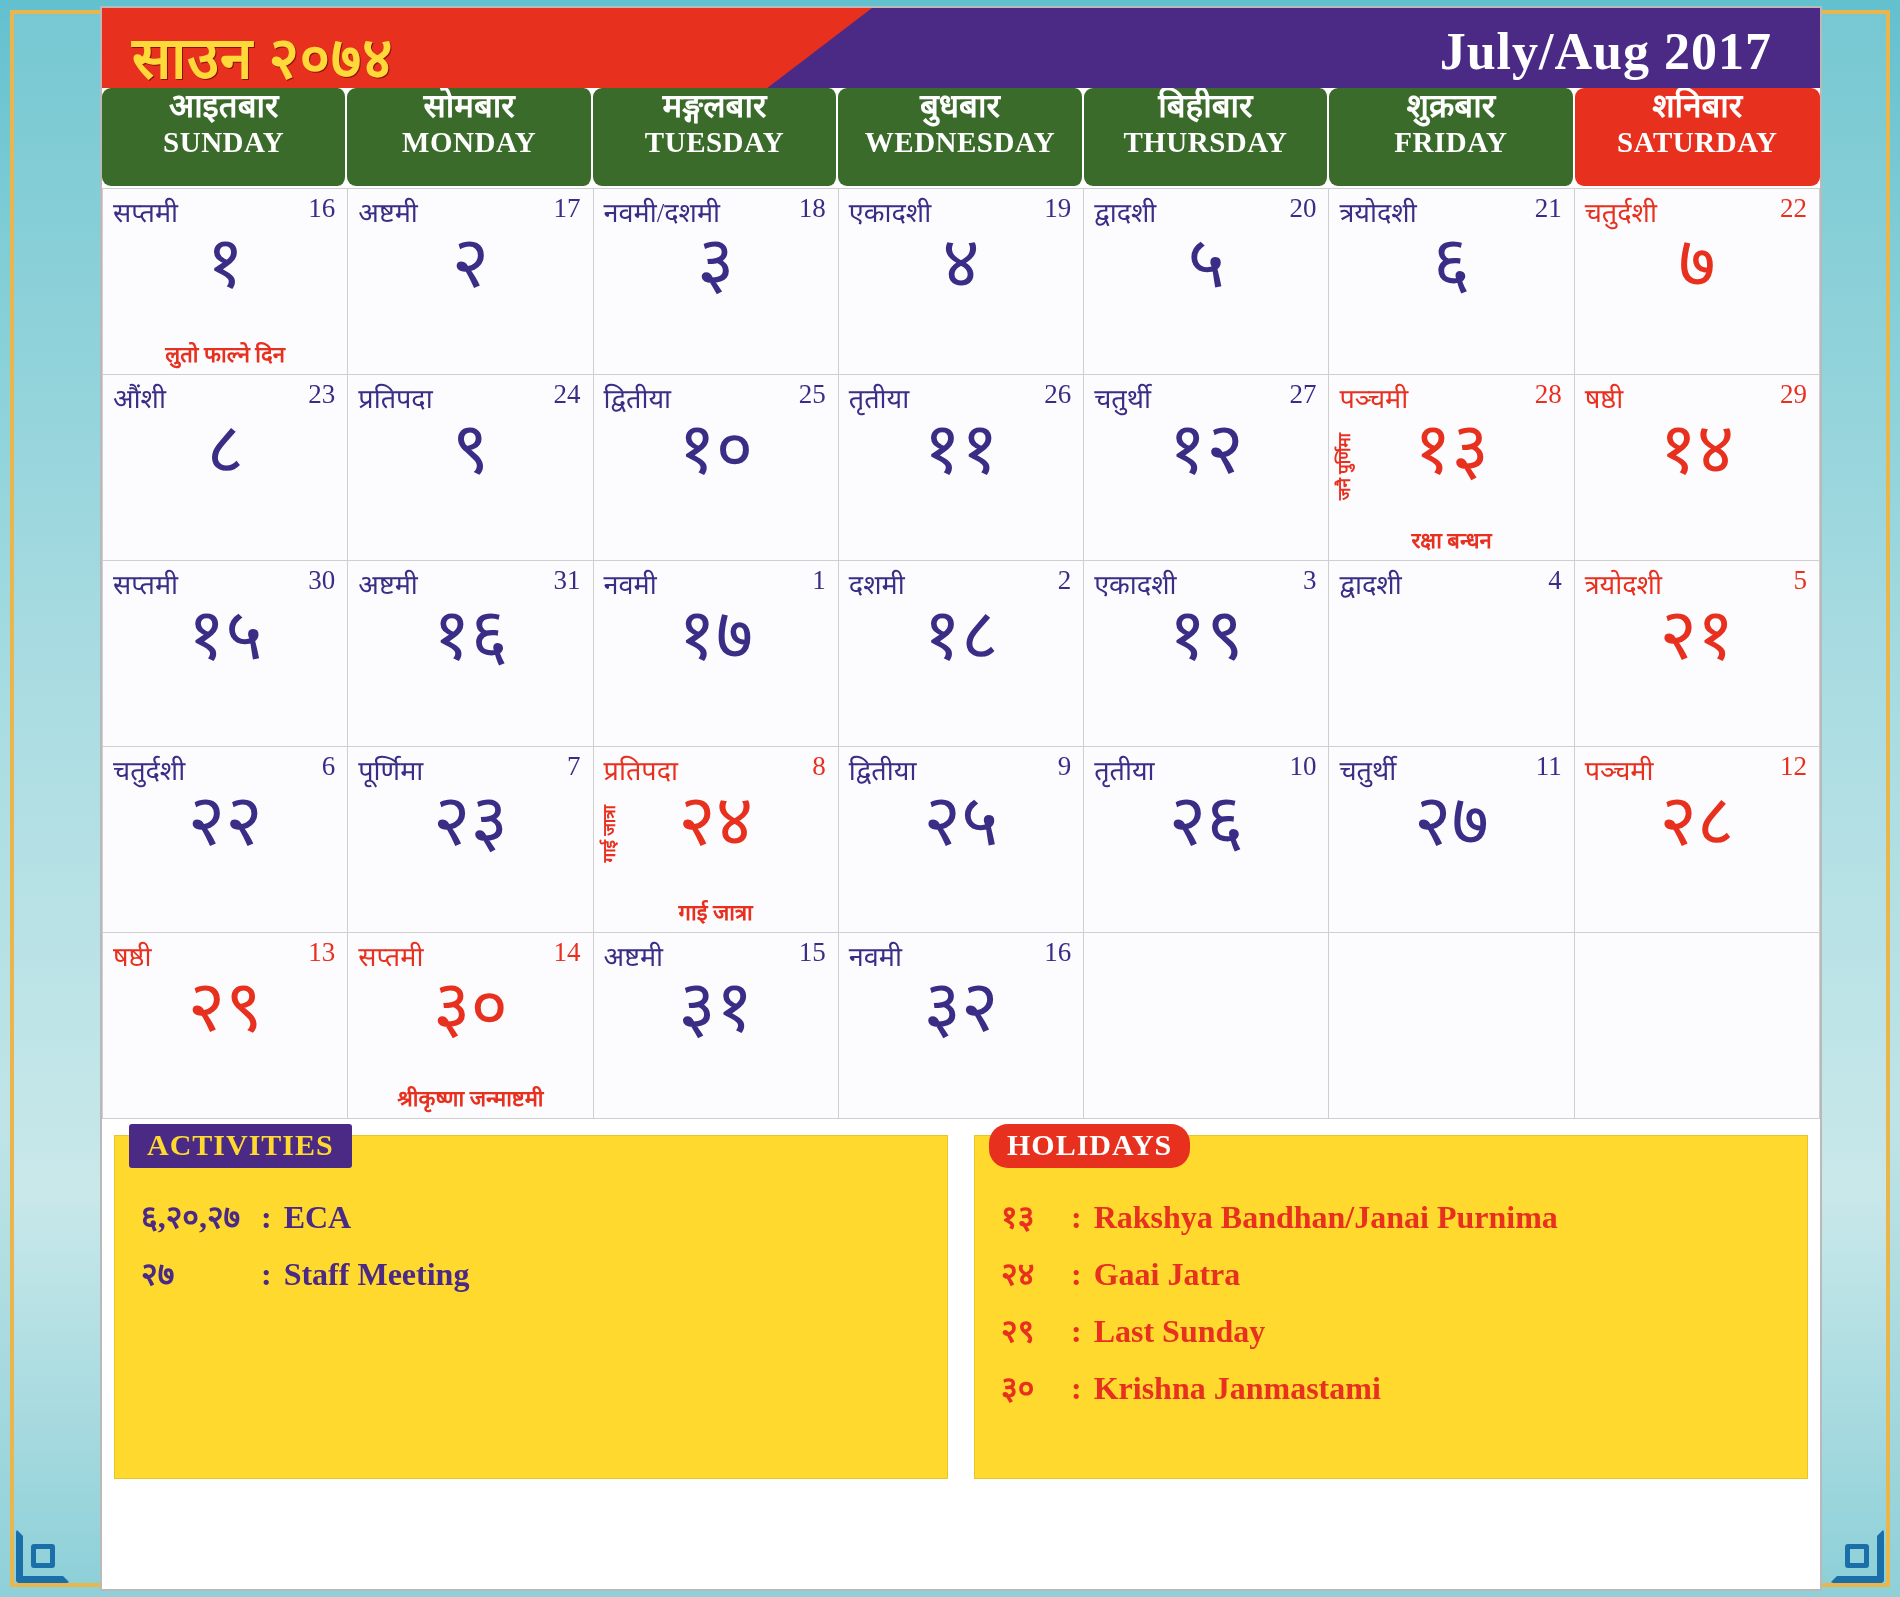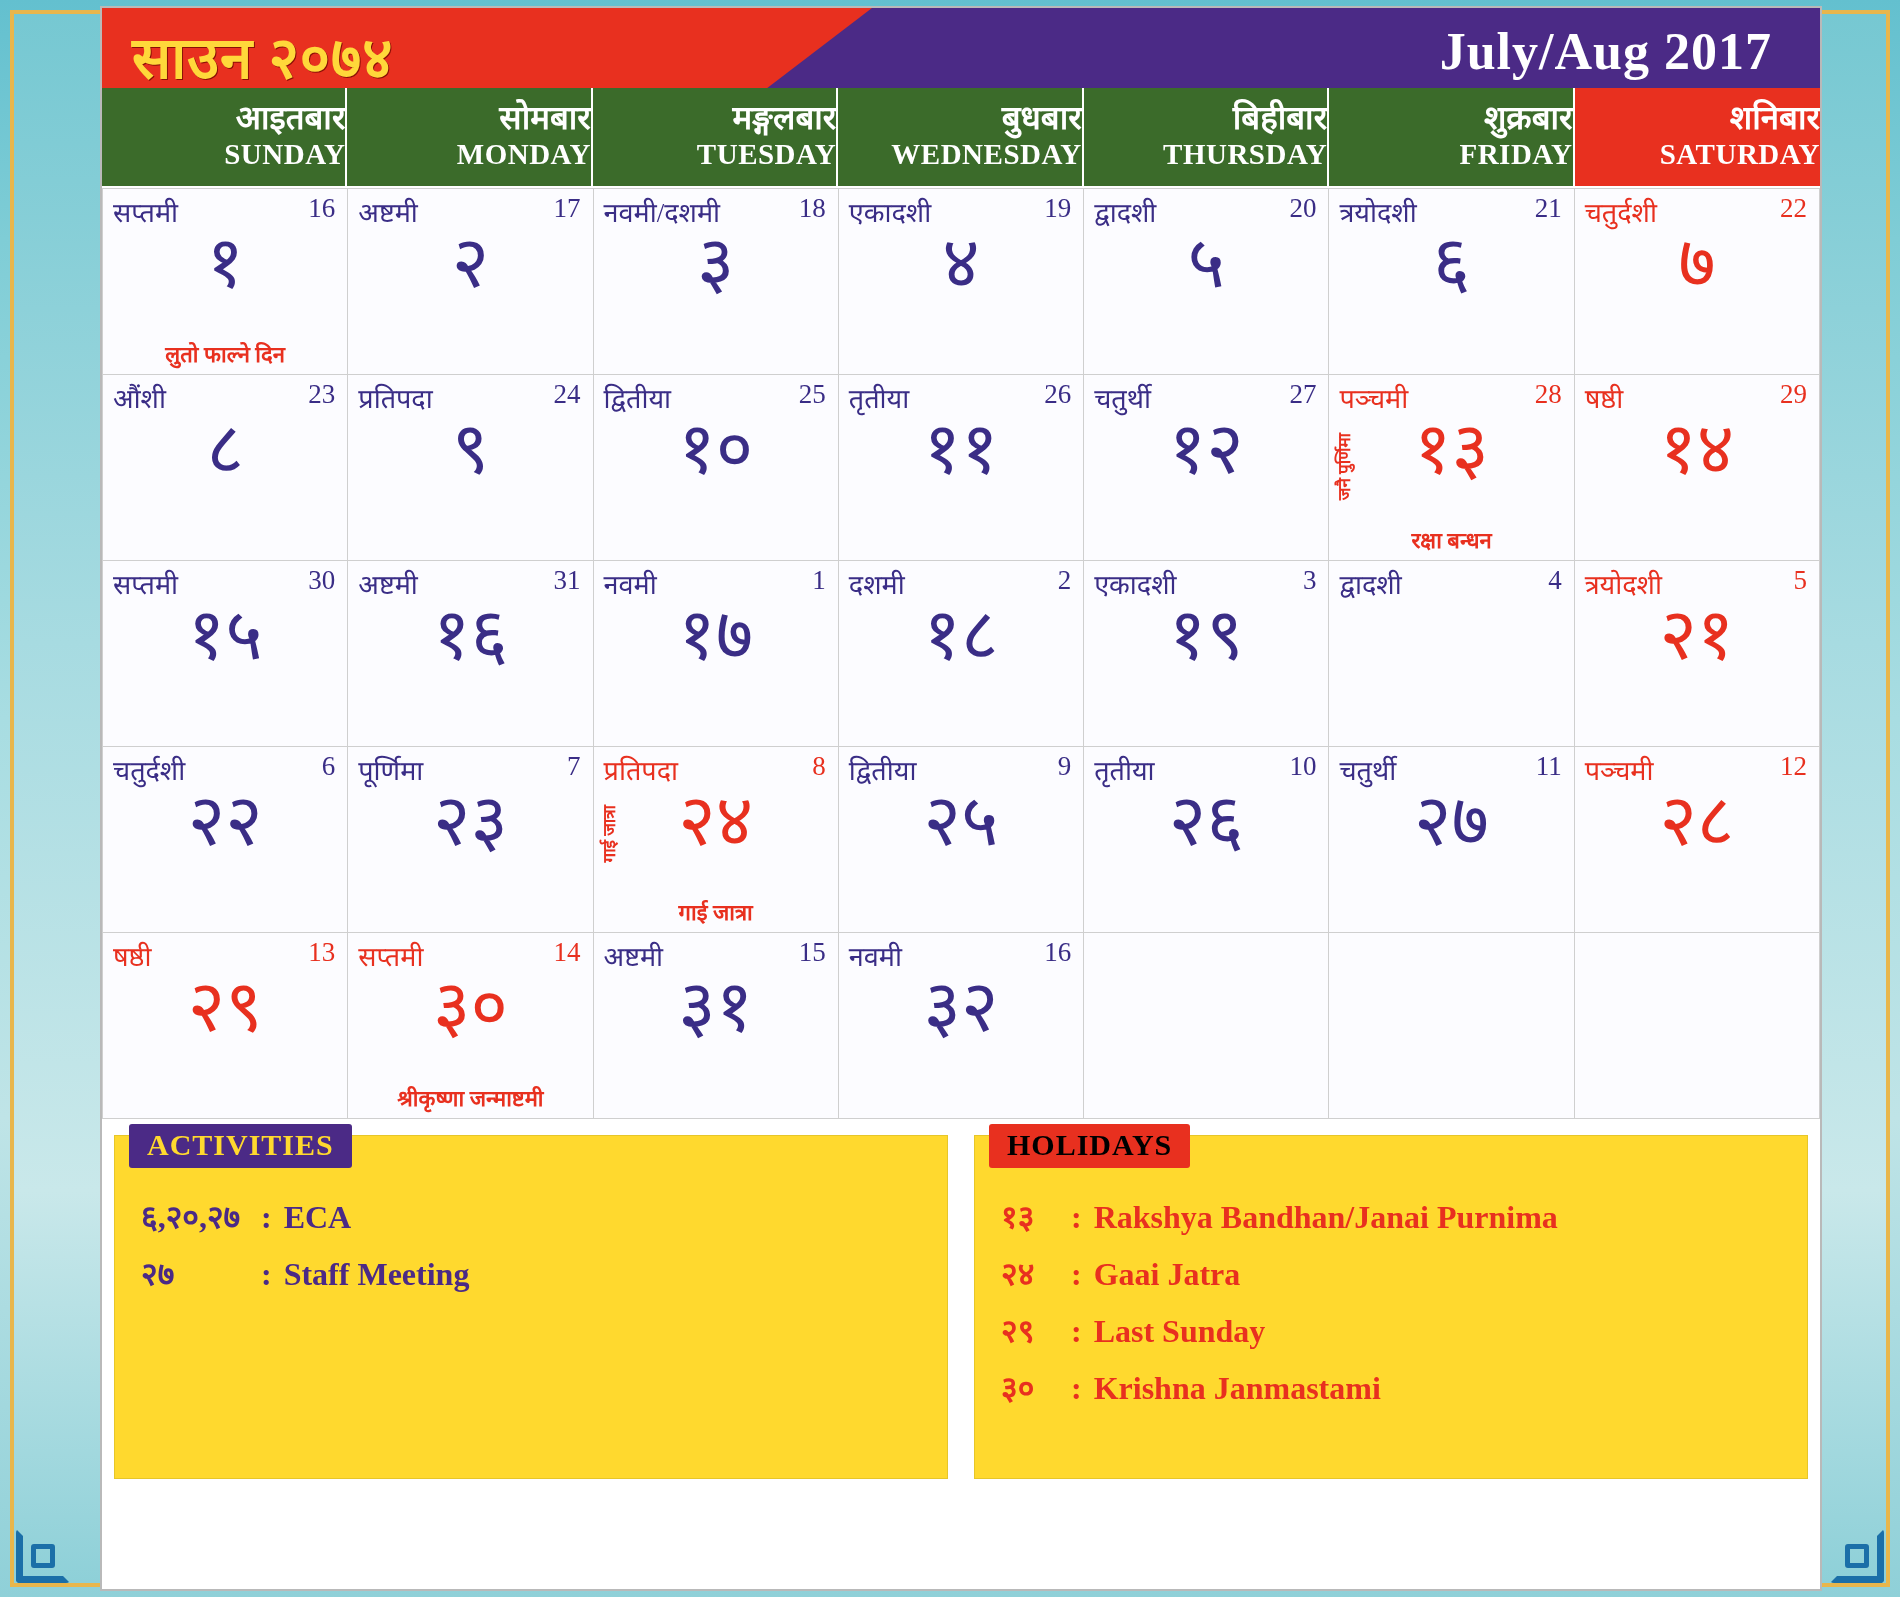--- a/index.html
+++ b/index.html
@@ -63,22 +63,23 @@
   .dow {
     display: grid;
     grid-template-columns: repeat(7, 1fr);
     height: 100px;
     border-bottom: 2px solid #ffffff;
   }
   .dow > div {
     background: #3b6b2a;
     border-right: 2px solid #ffffff;
     color: #ffffff;
-    text-align: right;
-    padding-top: 12px;
+    text-align: center;
+    padding-top: 0;
+    border-radius: 9px;
   }
   .dow > div:last-child { border-right: none; background: #e8301f; }
   .dow .dnp { font-size: 33px; font-weight: bold; line-height: 1.15; }
   .dow .den { font-size: 29px; font-weight: bold; letter-spacing: 0.5px; }
 
   
   .grid {
     display: grid;
     grid-template-columns: repeat(7, 1fr);
     grid-auto-rows: 186px;
@@ -154,21 +155,21 @@
     position: absolute;
     left: 14px; top: -12px;
     background: #4b2a86;
     color: #ffd92e;
     font-size: 30px;
     font-weight: bold;
     letter-spacing: 1px;
     padding: 4px 18px 6px 18px;
     border-radius: 3px;
   }
-  .panel.holidays .ptag { background: #e8301f; color: #000000; }
+  .panel.holidays .ptag { background: #e8301f; color: #ffffff; border-radius: 19px; }
   .plist {
     padding: 58px 10px 0 26px;
   }
   .prow {
     font-size: 32px;
     font-weight: bold;
     color: #4b2a86;
     margin-bottom: 14px;
     white-space: nowrap;
   }

